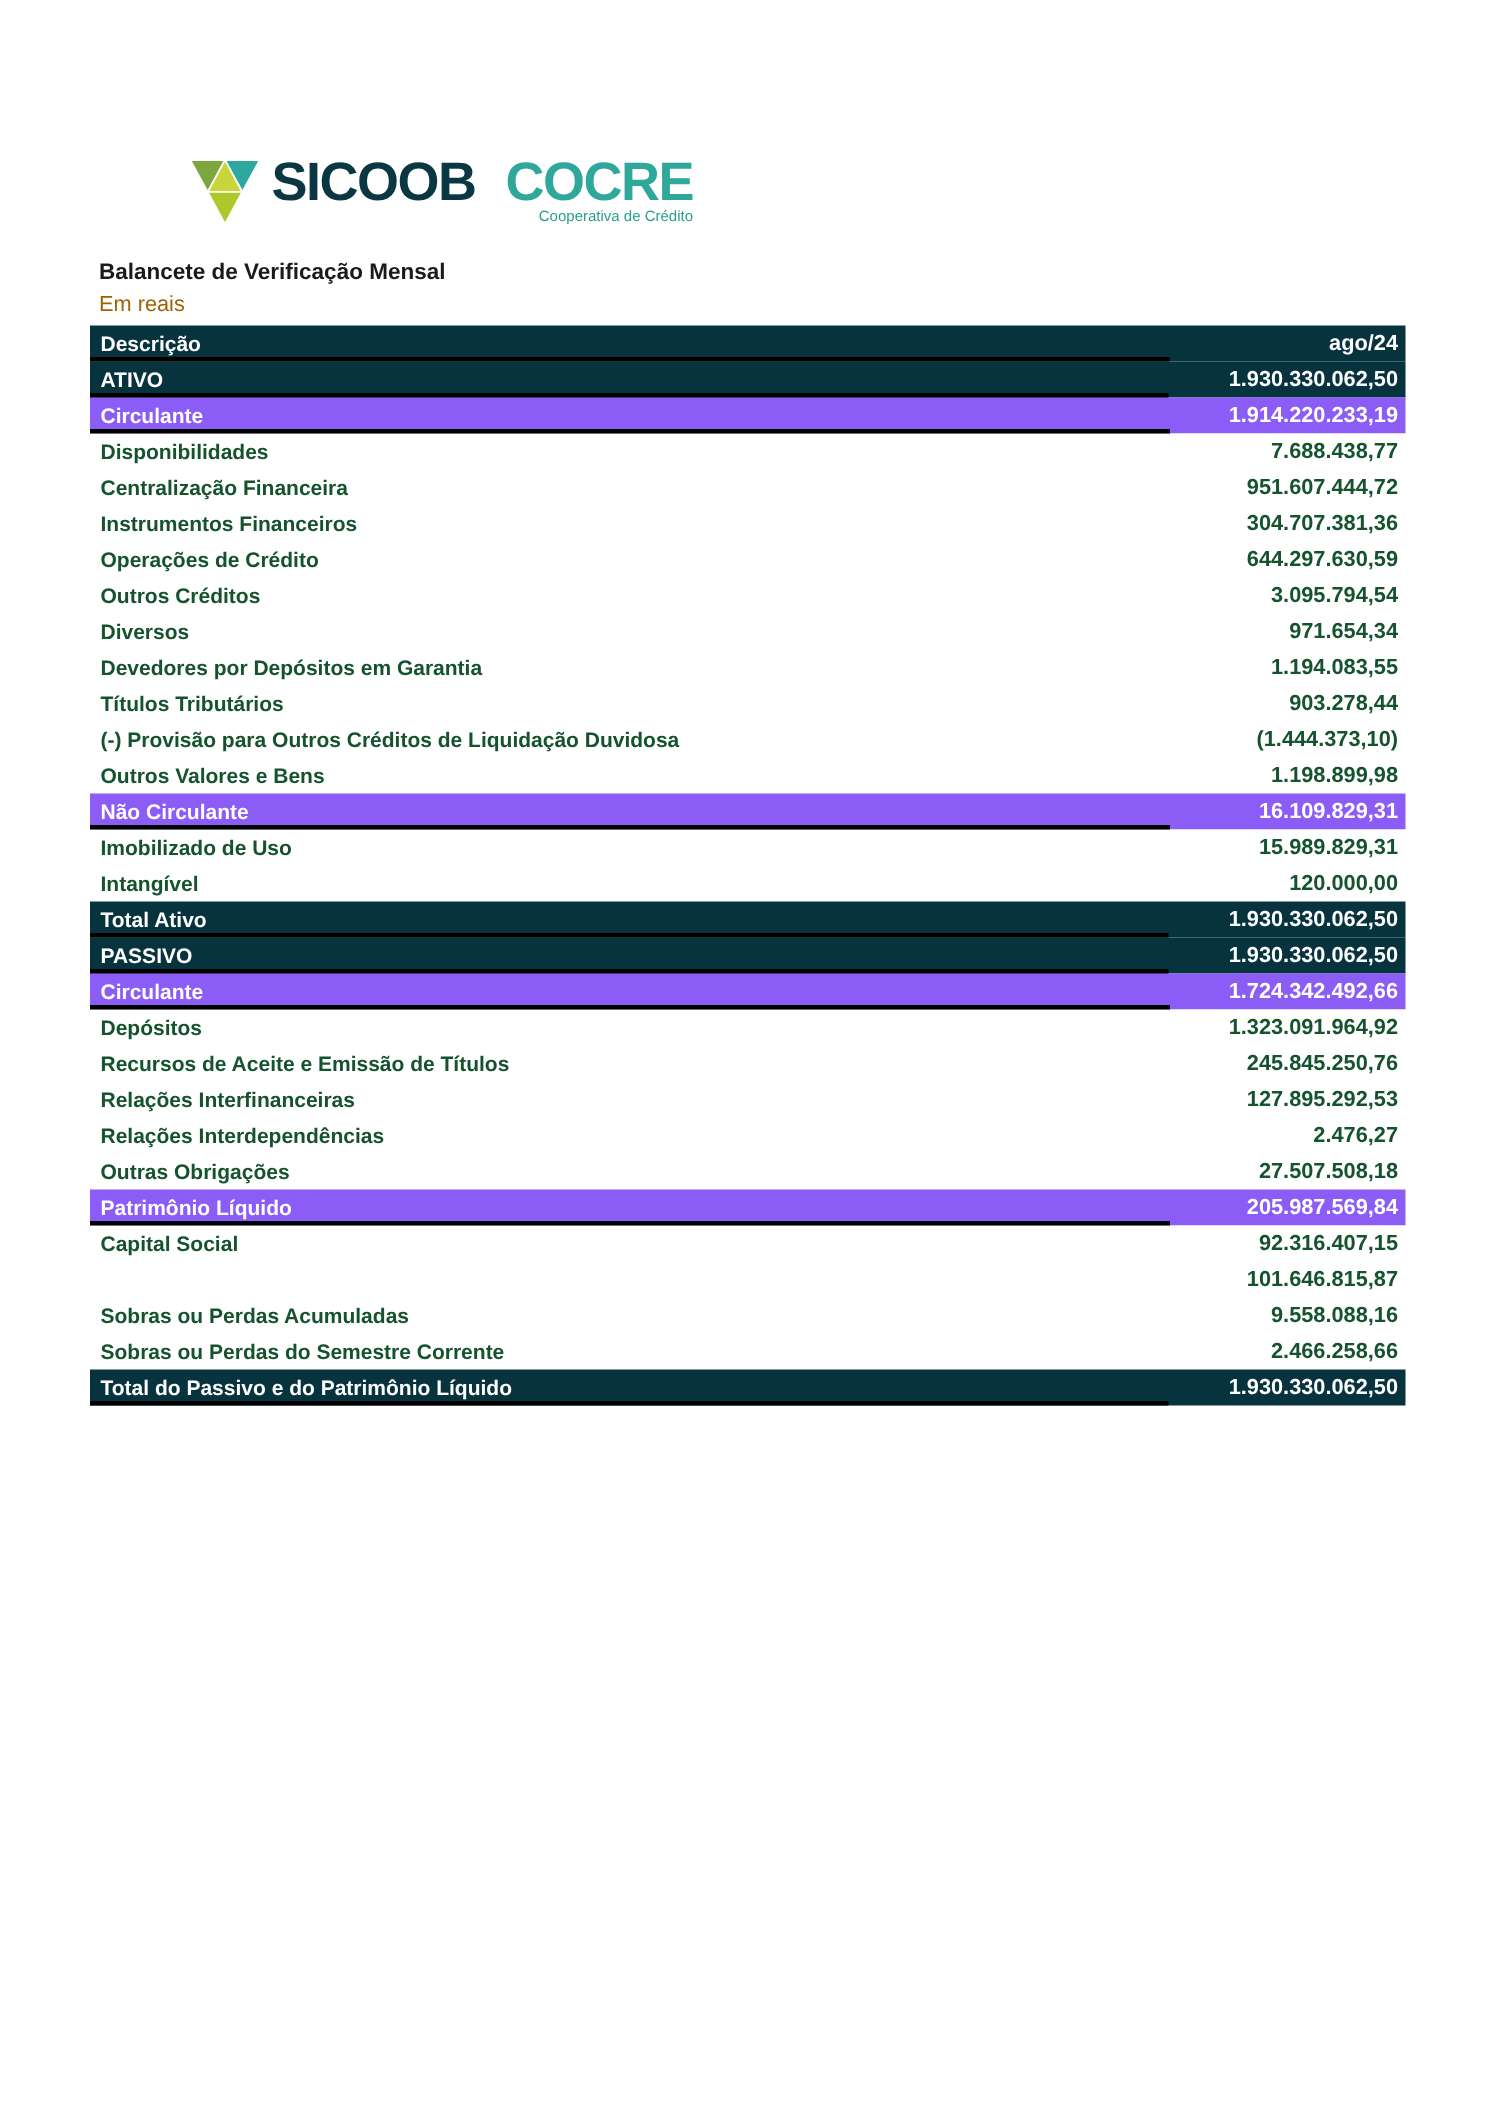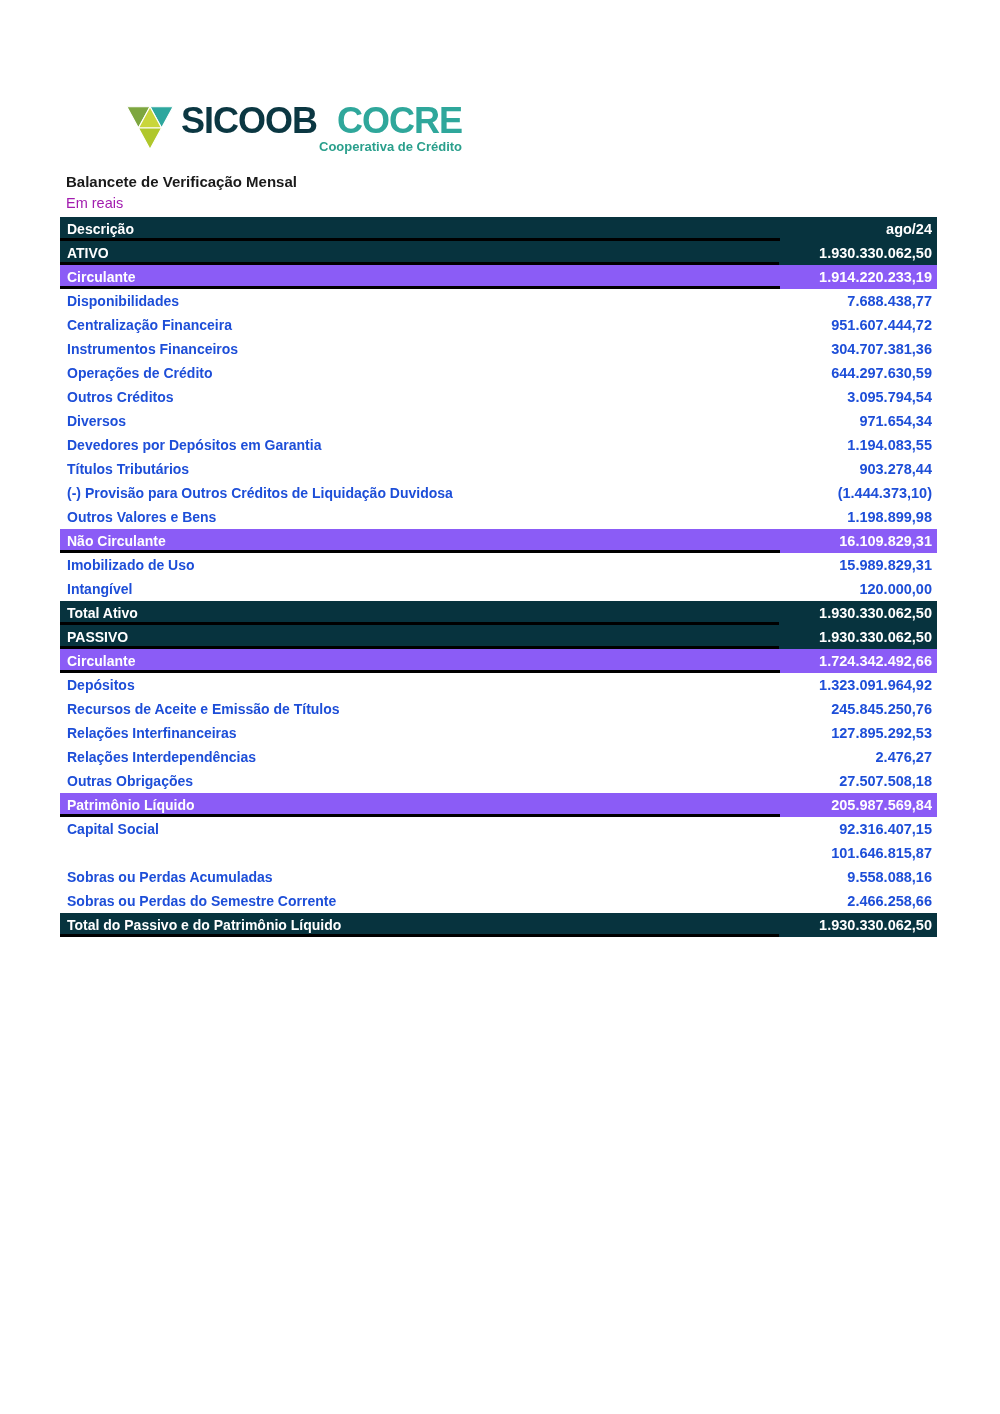--- a/index.html
+++ b/index.html
@@ -16,52 +16,52 @@
   .logo-mark { width:48px; height:46px; margin-top:2px; }
   .logo-text { margin-left:7px; line-height:1; }
   .logo-words { display:flex; align-items:baseline; }
   .brand-primary {
     font-size:36px; font-weight:bold; letter-spacing:-1px; color:#0b3742;
   }
   .brand-secondary {
     font-size:36px; font-weight:bold; letter-spacing:-1px; color:#2fa79b; margin-left:20px;
   }
   .brand-tagline {
-    text-align:right; font-size:13px; font-weight:bold; color:#2a9f8c; margin-top:1px;
+    text-align:right; font-size:10px; font-weight:normal; color:#2a9f8c; margin-top:1px;
   }
 
   
   .doc-title {
     position:absolute; left:66px; top:173px;
     font-size:15px; font-weight:bold; color:#1a1a1a;
   }
   .doc-subtitle {
     position:absolute; left:66px; top:195px;
-    font-size:14.5px; font-weight:normal; color:#a21caf;text-align:right;
+    font-size:14.5px; font-weight:normal; color:#a16207;text-align:right;
   }
 
   
   .balance-table {
     position:absolute; left:60px; top:217px; width:877px;
   }
   .row {
     display:flex; height:24px; align-items:center;
     font-size:14px; font-weight:bold; color:#000;
   }
   .cell-label {
     width:720px; height:24px; line-height:24px; padding-left:7px;
     white-space:nowrap; overflow:hidden;
   }
   .cell-value {
     flex:1; height:24px; line-height:24px; text-align:right; padding-right:5px;
     white-space:nowrap; font-size:14.5px;
   }
   .row.dark  { background:#07333e; color:#ffffff;gap:40px; }
   .row.teal  { background:#8b5cf6; color:#ffffff; }
-  .row.plain { background:#ffffff; color:#1d4ed8; }
+  .row.plain { background:#ffffff; color:#14532d; }
   
   .row.dark .cell-label, .row.teal .cell-label {
     box-shadow: inset 0 -3px 0 #000000;
   }
 </style>
 </head>
 <body>
 
 <div class="page">
 

